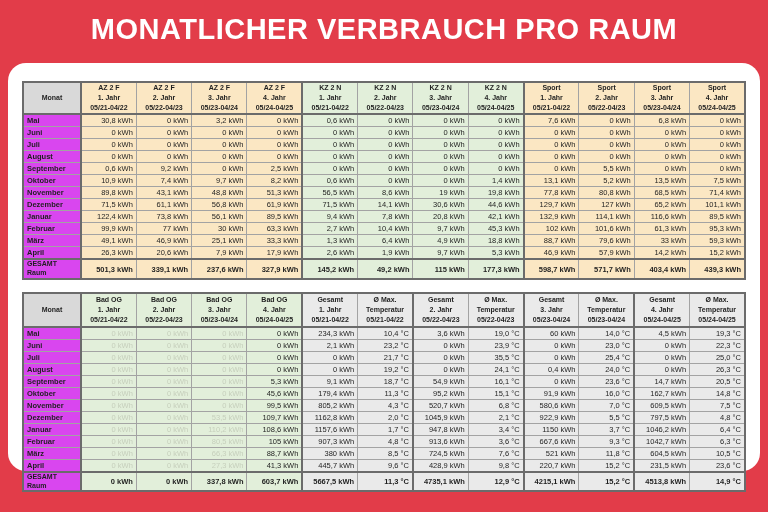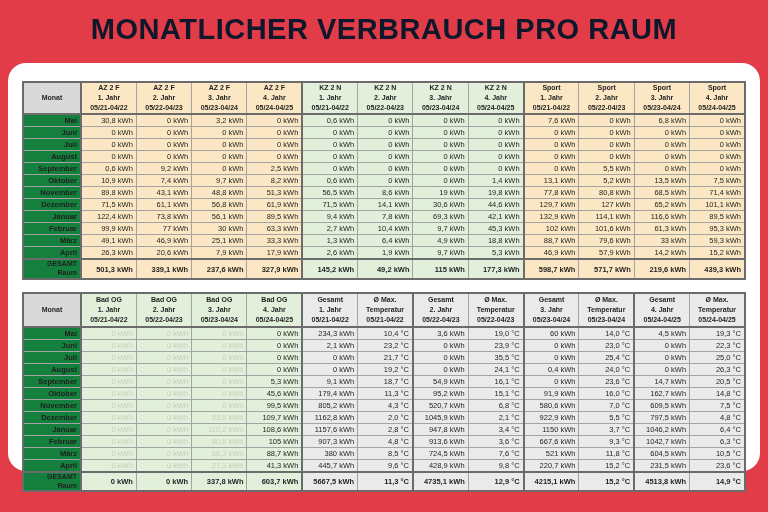--- a/index.html
+++ b/index.html
@@ -3,21 +3,21 @@
 <meta charset="utf-8">
 <style>
   html,body { margin:0; padding:0; }
   body {
     width:768px; height:512px; overflow:hidden; position:relative;
     font-family:"Liberation Sans", sans-serif;
     background:#E23C49;
   }
   .title {
     position:absolute; top:13px; left:0; width:768px;
-    text-align:center; color:#0f172a; font-size:29px; font-weight:bold;
+    text-align:center; color:#ffffff; font-size:29px; font-weight:bold;
     letter-spacing:0.5px;
   }
   .panel {
     position:absolute; left:8px; top:63px; width:752px; height:408px;
     background:#ffffff; border-radius:18px;
     padding:0; box-sizing:border-box;
   }
   .tables-wrap { padding:18px 14px 0 14px; }
   table.rpt {
     border-collapse:collapse; table-layout:fixed; width:724px;
@@ -29,21 +29,21 @@
     box-sizing:border-box;
   }
   table.rpt thead th {
     font-weight:bold; font-size:7px; line-height:1.45;
     text-align:center; vertical-align:middle;
     border-bottom:2px solid #6b6b6b; height:30px;
   }
   table.t2 thead th { height:34px; }
   table.rpt tbody td { height:11px; line-height:11px; text-align:right; }
   table.rpt tbody td.monat {
-    text-align:right; font-weight:bold; background:#15803d;
+    text-align:left; font-weight:bold; background:#d946ef;
   }
   table.rpt thead th.monat-h { background:#D9D9D9; }
   table.rpt tr.total td {
     border-top:2px solid #6b6b6b; font-weight:bold; height:14px;
   }
   table.rpt tr.total td.monat {
     white-space:pre-line; line-height:1.25; font-size:7px;
   }
   .bg-cream { background:#FBE7C3; }
   .bg-green { background:#E2EFDA; }
@@ -262,21 +262,21 @@
             <td class="bg-cream">101,1 kWh</td>
           </tr>
           <tr>
             <td class="monat sep">Januar</td>
             <td class="bg-cream">122,4 kWh</td>
             <td class="bg-cream">73,8 kWh</td>
             <td class="bg-cream">56,1 kWh</td>
             <td class="bg-cream sep">89,5 kWh</td>
             <td class="bg-green">9,4 kWh</td>
             <td class="bg-green">7,8 kWh</td>
-            <td class="bg-green">69,3 kWh</td>
+            <td class="bg-green">20,8 kWh</td>
             <td class="bg-green sep">42,1 kWh</td>
             <td class="bg-cream">132,9 kWh</td>
             <td class="bg-cream">114,1 kWh</td>
             <td class="bg-cream">116,6 kWh</td>
             <td class="bg-cream">89,5 kWh</td>
           </tr>
           <tr>
             <td class="monat sep">Februar</td>
             <td class="bg-cream">99,9 kWh</td>
             <td class="bg-cream">77 kWh</td>
@@ -327,21 +327,21 @@
             <td class="bg-cream">501,3 kWh</td>
             <td class="bg-cream">339,1 kWh</td>
             <td class="bg-cream">237,6 kWh</td>
             <td class="bg-cream sep">327,9 kWh</td>
             <td class="bg-green">145,2 kWh</td>
             <td class="bg-green">49,2 kWh</td>
             <td class="bg-green">115 kWh</td>
             <td class="bg-green sep">177,3 kWh</td>
             <td class="bg-cream">598,7 kWh</td>
             <td class="bg-cream">571,7 kWh</td>
-            <td class="bg-cream">219,6 kWh</td>
+            <td class="bg-cream">403,4 kWh</td>
             <td class="bg-cream">439,3 kWh</td>
           </tr>
         </tbody>
       </table>
     <div class="gap"></div>
     <table class="rpt t2">
         <colgroup>
           <col style="width: 58px;">
           <col>
           <col>
@@ -542,21 +542,21 @@
             <td class="bg-gray">797,5 kWh</td>
             <td class="bg-gray">4,8 °C</td>
           </tr>
           <tr>
             <td class="monat sep">Januar</td>
             <td class="bg-green faded">0 kWh</td>
             <td class="bg-green faded">0 kWh</td>
             <td class="bg-green faded">110,2 kWh</td>
             <td class="bg-green sep">108,6 kWh</td>
             <td class="bg-gray">1157,6 kWh</td>
-            <td class="bg-gray sep">2,8 °C</td>
+            <td class="bg-gray sep">1,7 °C</td>
             <td class="bg-gray">947,8 kWh</td>
             <td class="bg-gray sep">3,4 °C</td>
             <td class="bg-gray">1150 kWh</td>
             <td class="bg-gray sep">3,7 °C</td>
             <td class="bg-gray">1046,2 kWh</td>
             <td class="bg-gray">6,4 °C</td>
           </tr>
           <tr>
             <td class="monat sep">Februar</td>
             <td class="bg-green faded">0 kWh</td>

